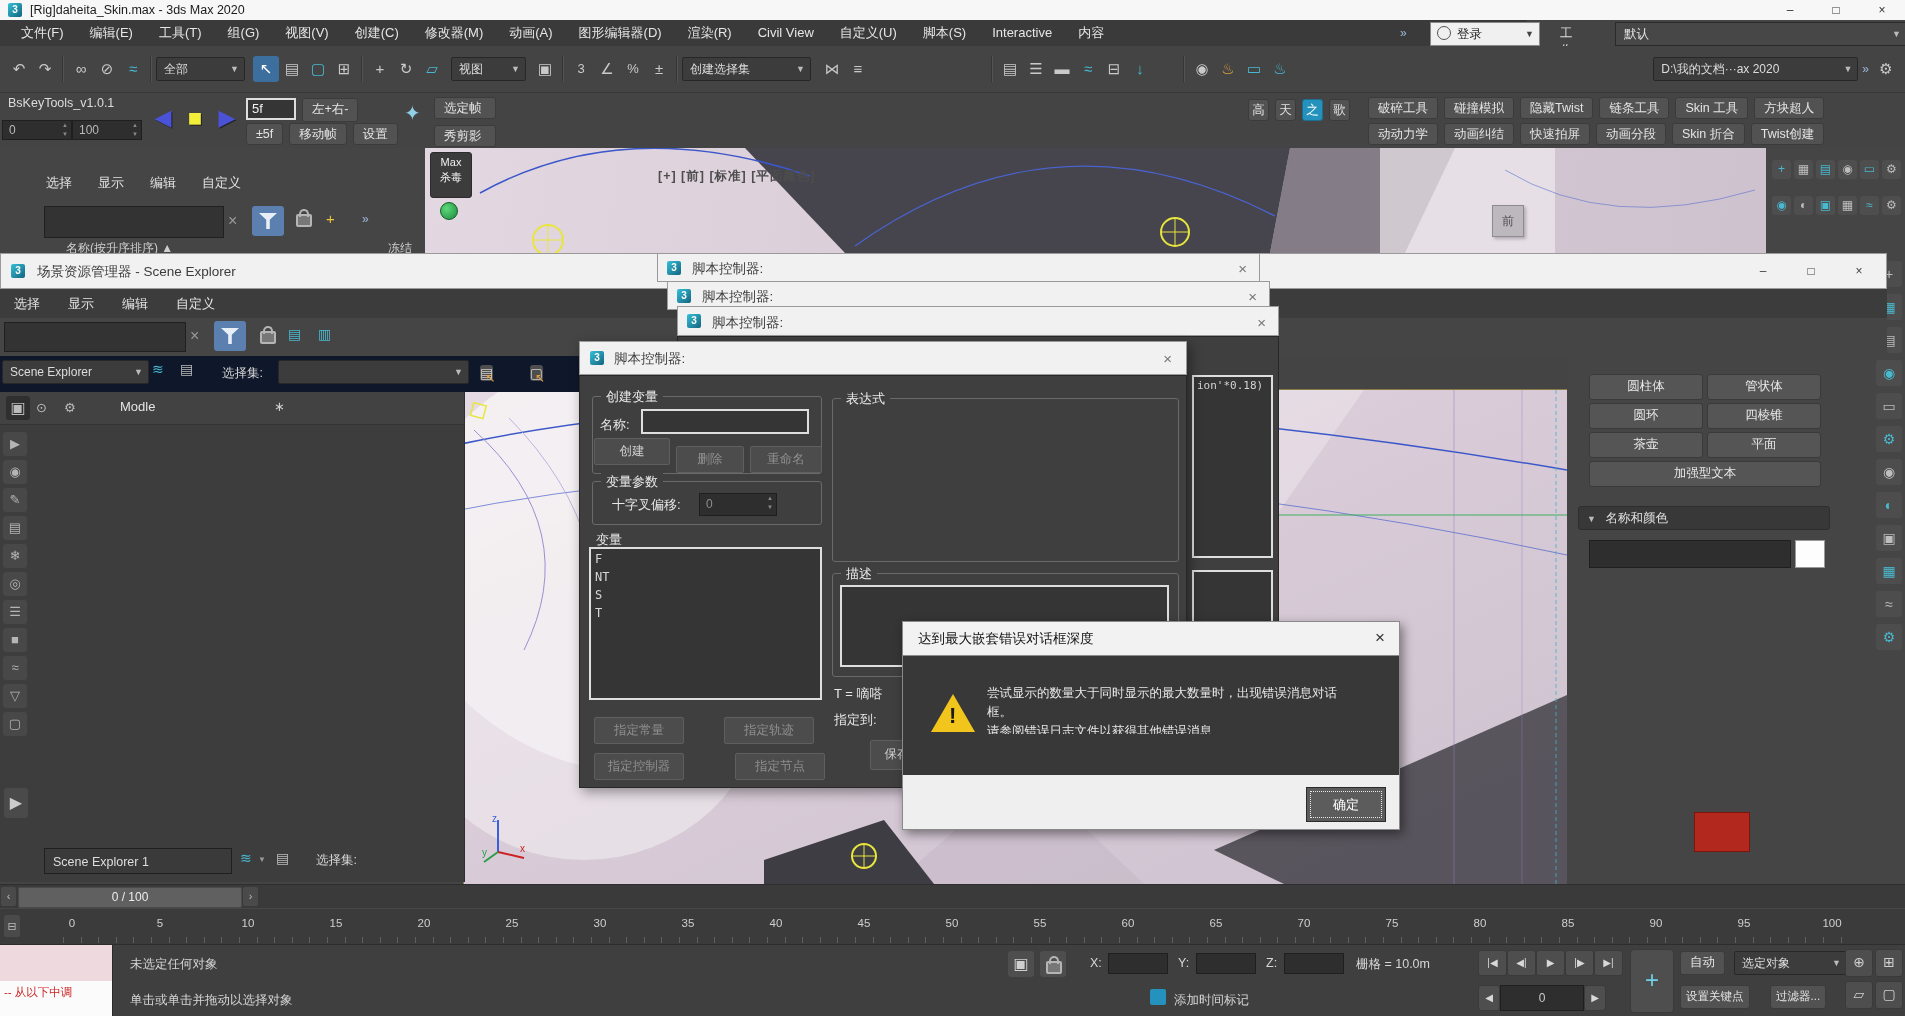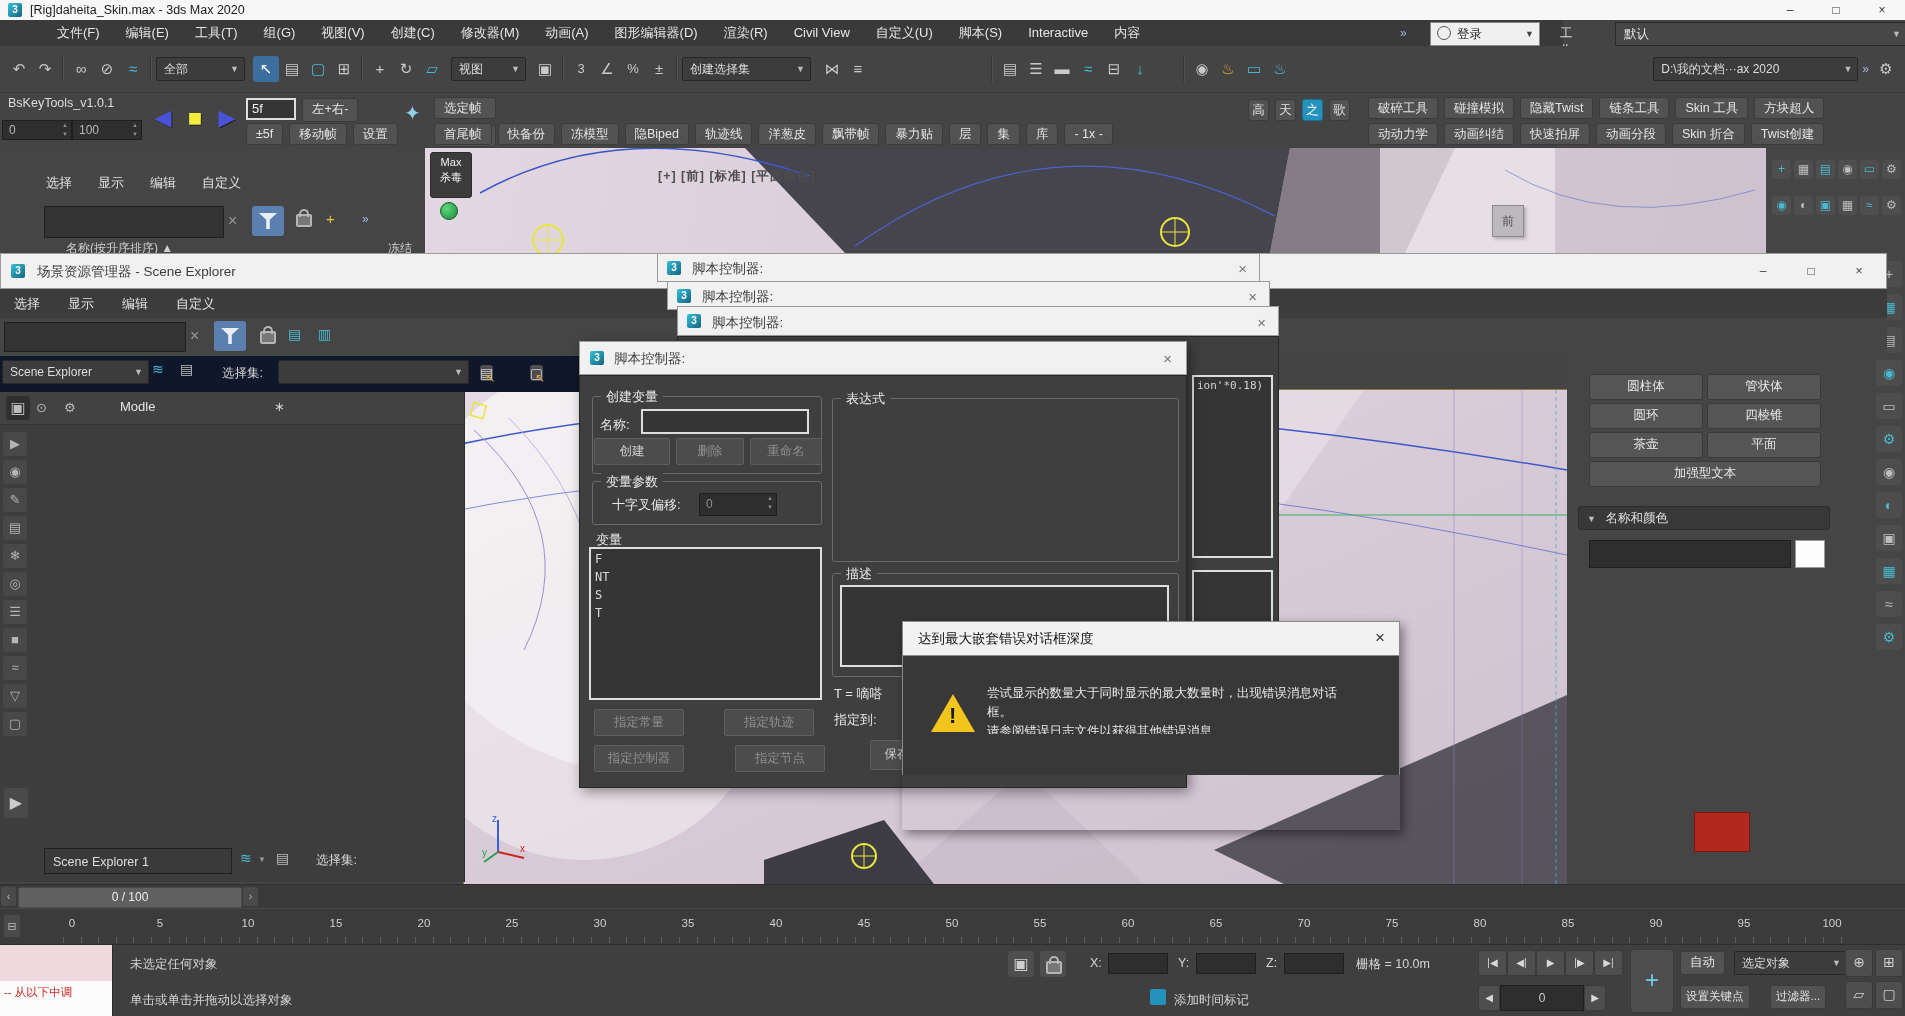--- a/index.html
+++ b/index.html
@@ -5,21 +5,21 @@
   html,body{margin:0;padding:0;background:#444;width:1905px;height:1016px;overflow:hidden;
     font-family:"Liberation Sans","DejaVu Sans",sans-serif;-webkit-font-smoothing:antialiased;}
   .abs{position:absolute;}
   .mono{font-family:"DejaVu Sans Mono",monospace;}
   
   #titlebar{left:0;top:0;width:1905px;height:20px;background:#f7f7f7;color:#1a1a1a;font-size:12.5px;}
   #titlebar .ttl{position:absolute;left:30px;top:3px;}
   .maxicon{position:absolute;width:14px;height:14px;border-radius:2px;background:linear-gradient(135deg,#35c0d8,#13647f);
     color:#fff;font-weight:bold;font-size:10px;text-align:center;line-height:14px;}
   .wbtn{position:absolute;top:0;width:46px;height:20px;text-align:center;line-height:20px;color:#333;font-size:12px;}
-  #menubar{left:0;top:20px;width:1527px;height:26px;background:#3a3a3a;display:flex;align-items:flex-start;padding-left:36px;}
+  #menubar{left:0;top:20px;width:1527px;height:26px;background:#3a3a3a;display:flex;align-items:flex-start;}
   #menu-items{display:flex;padding-left:8px;}
   #menu-items .mi{color:#e6e6e6;font-size:13px;padding:0 13px;line-height:26px;white-space:nowrap;}
   .chev{color:#9db8dc;font-size:12px;}
   #login{position:absolute;left:1430px;top:2px;width:108px;height:22px;background:#f0f0f0;border:1px solid #888;
     color:#222;font-size:12.5px;line-height:22px;}
   #wslabel{position:absolute;left:1560px;top:5px;color:#ddd;font-size:12.5px;}
   #wsdd{position:absolute;left:1615px;top:2px;width:282px;height:22px;background:#474747;border:1px solid #2a2a2a;
     color:#e2e2e2;font-size:12.5px;line-height:22px;padding-left:8px;}
   .ddarr{position:absolute;right:5px;top:0;color:#bbb;font-size:9px;line-height:22px;}
   
@@ -95,21 +95,21 @@
   
   .dlg-title{background:#f1f1f1;border:1px solid #9a9a9a;box-sizing:border-box;}
   .dlg-title .txt{position:absolute;left:34px;top:7px;color:#3c3c3c;font-size:13.5px;}
   .x{position:absolute;color:#777;font-size:15px;line-height:15px;}
   .dlg-body{background:#3f3f3f;border:1px solid #282828;box-sizing:border-box;}
   .grp{position:absolute;border:1px solid #6a6a6a;border-radius:3px;}
   .leg{position:absolute;top:-9px;left:8px;background:#3f3f3f;padding:0 5px;font-size:13px;color:#ececec;}
   .wfield{position:absolute;background:#353535;border:2px solid #dedede;box-sizing:border-box;}
   .dbtn{position:absolute;background:#4c4c4c;border:1px solid #5f5f5f;border-radius:2px;color:#cfcfcf;
     font-size:12.5px;text-align:center;}
-  .dbtn.dis{color:#8f8f8f;}
+  .dbtn.dis{color:#8f8f8f;margin-top:8px;}
   .dlbl{position:absolute;color:#e6e6e6;font-size:13px;}
   
   #err{left:902px;top:621px;width:498px;height:209px;box-shadow:3px 4px 10px rgba(0,0,0,.45);}
   #err .etitle{position:absolute;left:0;top:0;width:498px;height:35px;background:#f2f2f2;border:1px solid #8a8a8a;box-sizing:border-box;}
   #err .ebody{position:absolute;left:0;top:35px;width:498px;height:119px;background:#383838;border-left:1px solid #8a8a8a;border-right:1px solid #8a8a8a;box-sizing:border-box;}
   #err .efoot{position:absolute;left:0;top:154px;width:498px;height:55px;background:#efefef;border:1px solid #8a8a8a;border-top:none;box-sizing:border-box;}
   .warn{position:absolute;width:0;height:0;border-left:22px solid transparent;border-right:22px solid transparent;
     border-bottom:38px solid #f2c51d;}
   .warn b{position:absolute;left:-4px;top:9px;color:#1a1a1a;font-size:22px;}
   #okbtn{position:absolute;left:403px;top:12px;width:78px;height:33px;background:#5c5c5c;border:1px solid #2b2b2b;
@@ -251,34 +251,20 @@
       <span class="ri">选定帧</span>
       <span class="ri">秀剪影</span>
       <span class="ri">BOX显</span>
       <span class="ri">隐Bone</span>
       <span class="ri">构图框</span>
       <span class="ri">时光机</span>
       <span class="ri">跳帧播</span>
       <span class="ri">CS选择</span>
       <span class="ri">独显</span>
       <span class="ri">30FPS</span>
-    </div>
-  <div class="bsrow" style="left:434px;top:30px;">
-      <span class="ri">首尾帧</span>
-      <span class="ri">快备份</span>
-      <span class="ri">冻模型</span>
-      <span class="ri">隐Biped</span>
-      <span class="ri">轨迹线</span>
-      <span class="ri">洋葱皮</span>
-      <span class="ri">飘带帧</span>
-      <span class="ri">暴力贴</span>
-      <span class="ri">层</span>
-      <span class="ri">集</span>
-      <span class="ri">库</span>
-      <span class="ri">- 1x -</span>
     </div>
   <div class="bsrow" id="song" style="left:1248px;top:6px;">
       <span class="ri">高</span>
       <span class="ri">天</span>
       <span class="ri">之</span>
       <span class="ri">歌</span>
     </div>
   <div class="bsrow" style="left:1368px;top:30px;">
       <span class="ri">动动力学</span>
       <span class="ri">动画纠结</span>
@@ -562,20 +548,23 @@
   <div class="ebody">
     <span class="warn" style="left:28px;top:38px;">
         <b>!</b>
       </span>
     <div class="abs" style="left:84px;top:28px;width:396px;height:50px;overflow:hidden;color:#e8e8e8;font-size:12.5px;line-height:19px;">
       <span>尝试显示的数量大于同时显示的最大数量时，出现错误消息对话</span><br>
       <span>框。</span><br>
       <span>请参阅错误日志文件以获得其他错误消息</span>
     </div>
   </div>
+  <div class="efoot">
+    <span id="okbtn">确定</span>
+  </div>
 </div>
 
 <div class="abs" id="tslider">
   <span class="harr" style="left:1px;">‹</span>
   <span id="handle">0 / 100</span>
   <span class="harr" style="left:243px;">›</span>
 </div>
 <div class="abs" id="ruler">
   <span class="abs" style="left:4px;top:6px;width:16px;height:22px;background:#4a4a4a;border-radius:2px;color:#bbb;text-align:center;line-height:22px;font-size:11px;">⊟</span>
   <div id="ticks">

